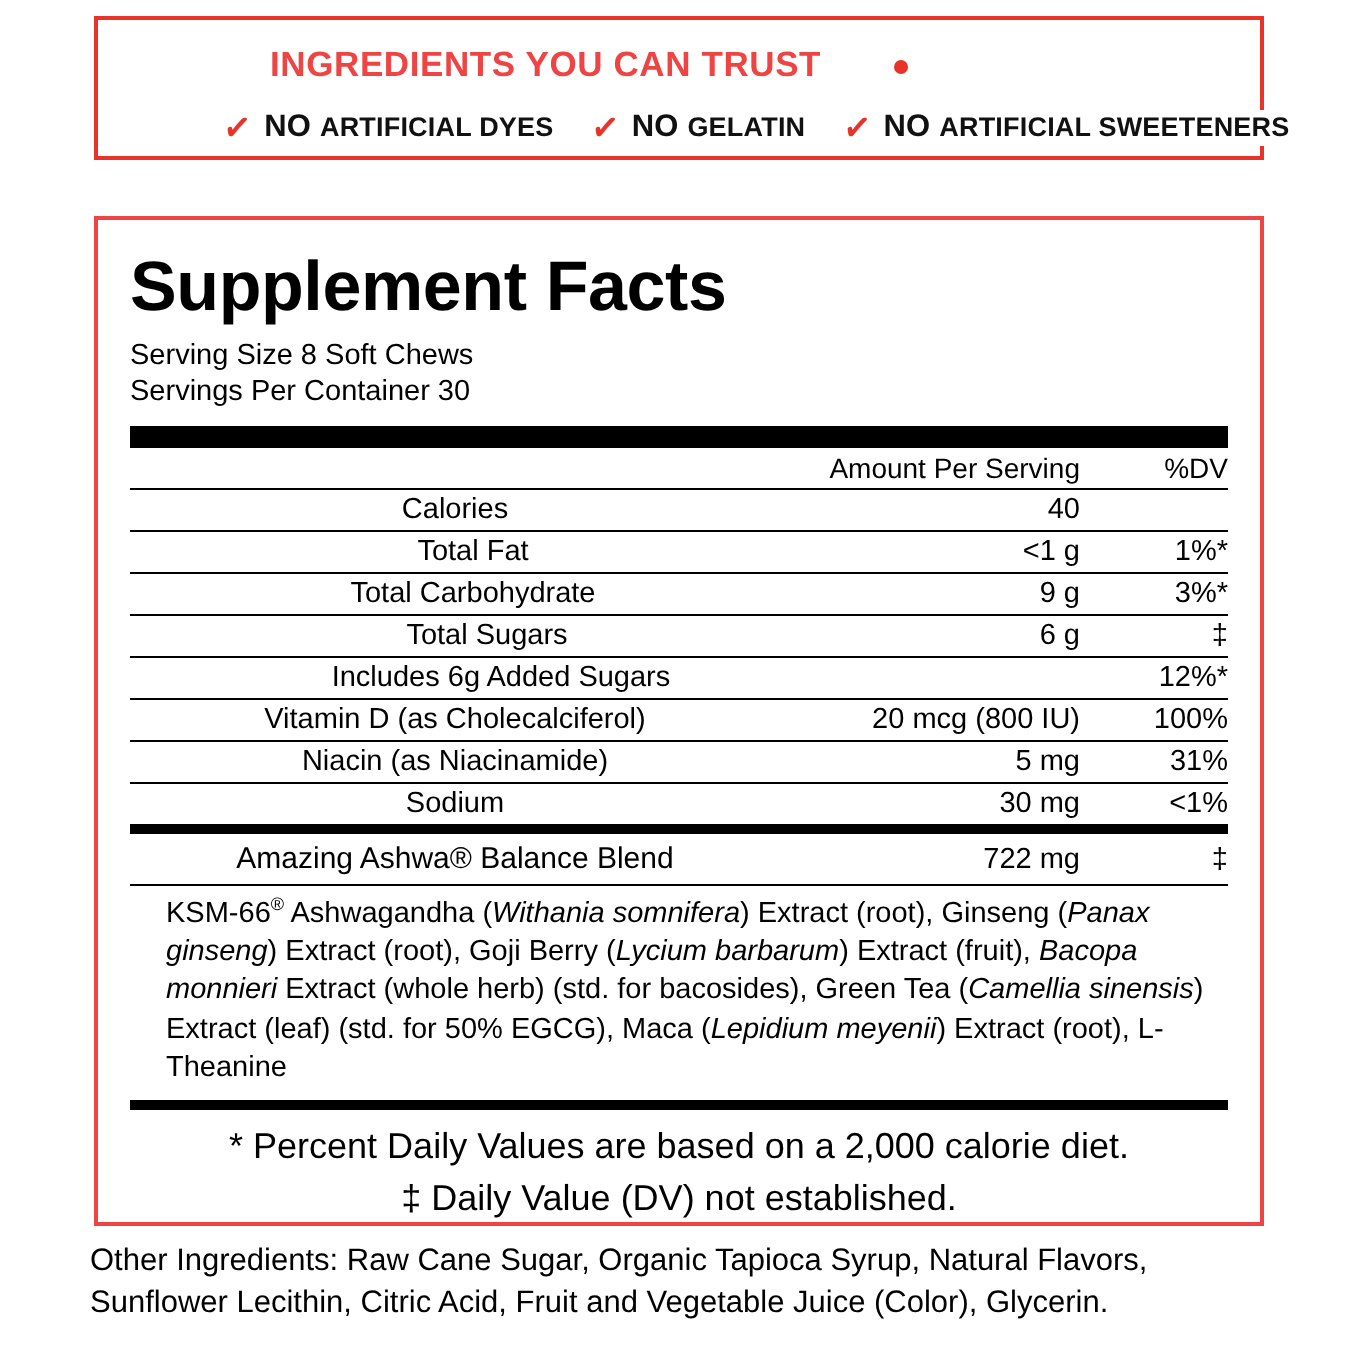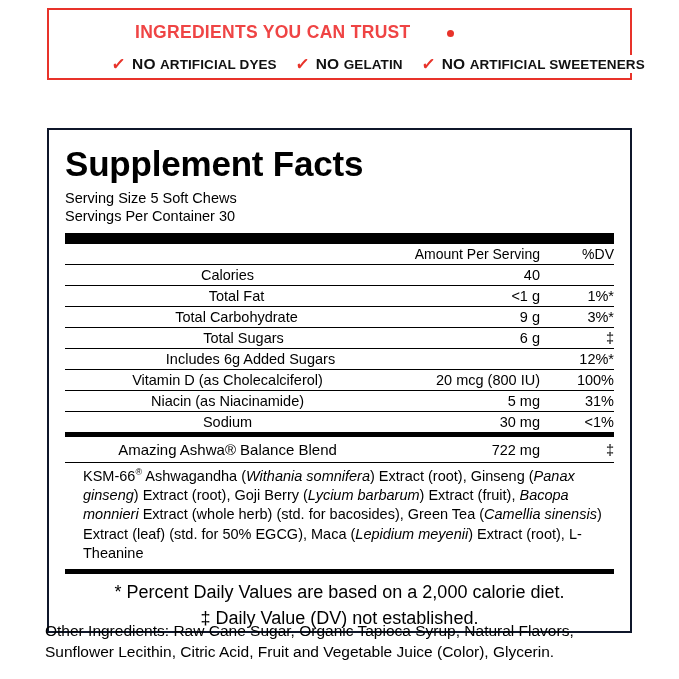--- a/index.html
+++ b/index.html
@@ -87,24 +87,23 @@
     font-size: 13.5px;
   }
 
   
   .sf-panel {
     position: absolute;
     left: 47px;
     top: 108px;
     width: 585px;
     height: 505px;
-    border: 2px solid #0f172a;
+    border: 2px solid #ef4444;
     box-sizing: border-box;
     padding: 12px 16px 0 16px;
-    margin-top: 20px;
   }
   .sf-title {
     font-size: 35px;
     font-weight: bold;
     letter-spacing: -0.2px;
     line-height: 1.05;
     margin: 4px 0 6px 0;
   }
   .sf-serving {
     font-size: 14.5px;
@@ -200,21 +199,21 @@
       <div class="trust-item">
         <span class="check">✓</span>
         <span class="trust-item-label"><span>NO</span> <span class="small">ARTIFICIAL SWEETENERS</span></span>
       </div>
 
     </div>
   </div>
 
   <div class="sf-panel">
     <div class="sf-title">Supplement Facts</div>
-    <div class="sf-serving">Serving Size 5 Soft Chews</div>
+    <div class="sf-serving">Serving Size 8 Soft Chews</div>
     <div class="sf-serving">Servings Per Container 30</div>
 
     <div class="rule-thick"></div>
 
     <table class="sf">
       <tbody>
           <tr class="hdr line">
         <td class="col-name"></td>
         <td class="col-amt">Amount Per Serving</td>
         <td class="col-dv">%DV</td>

